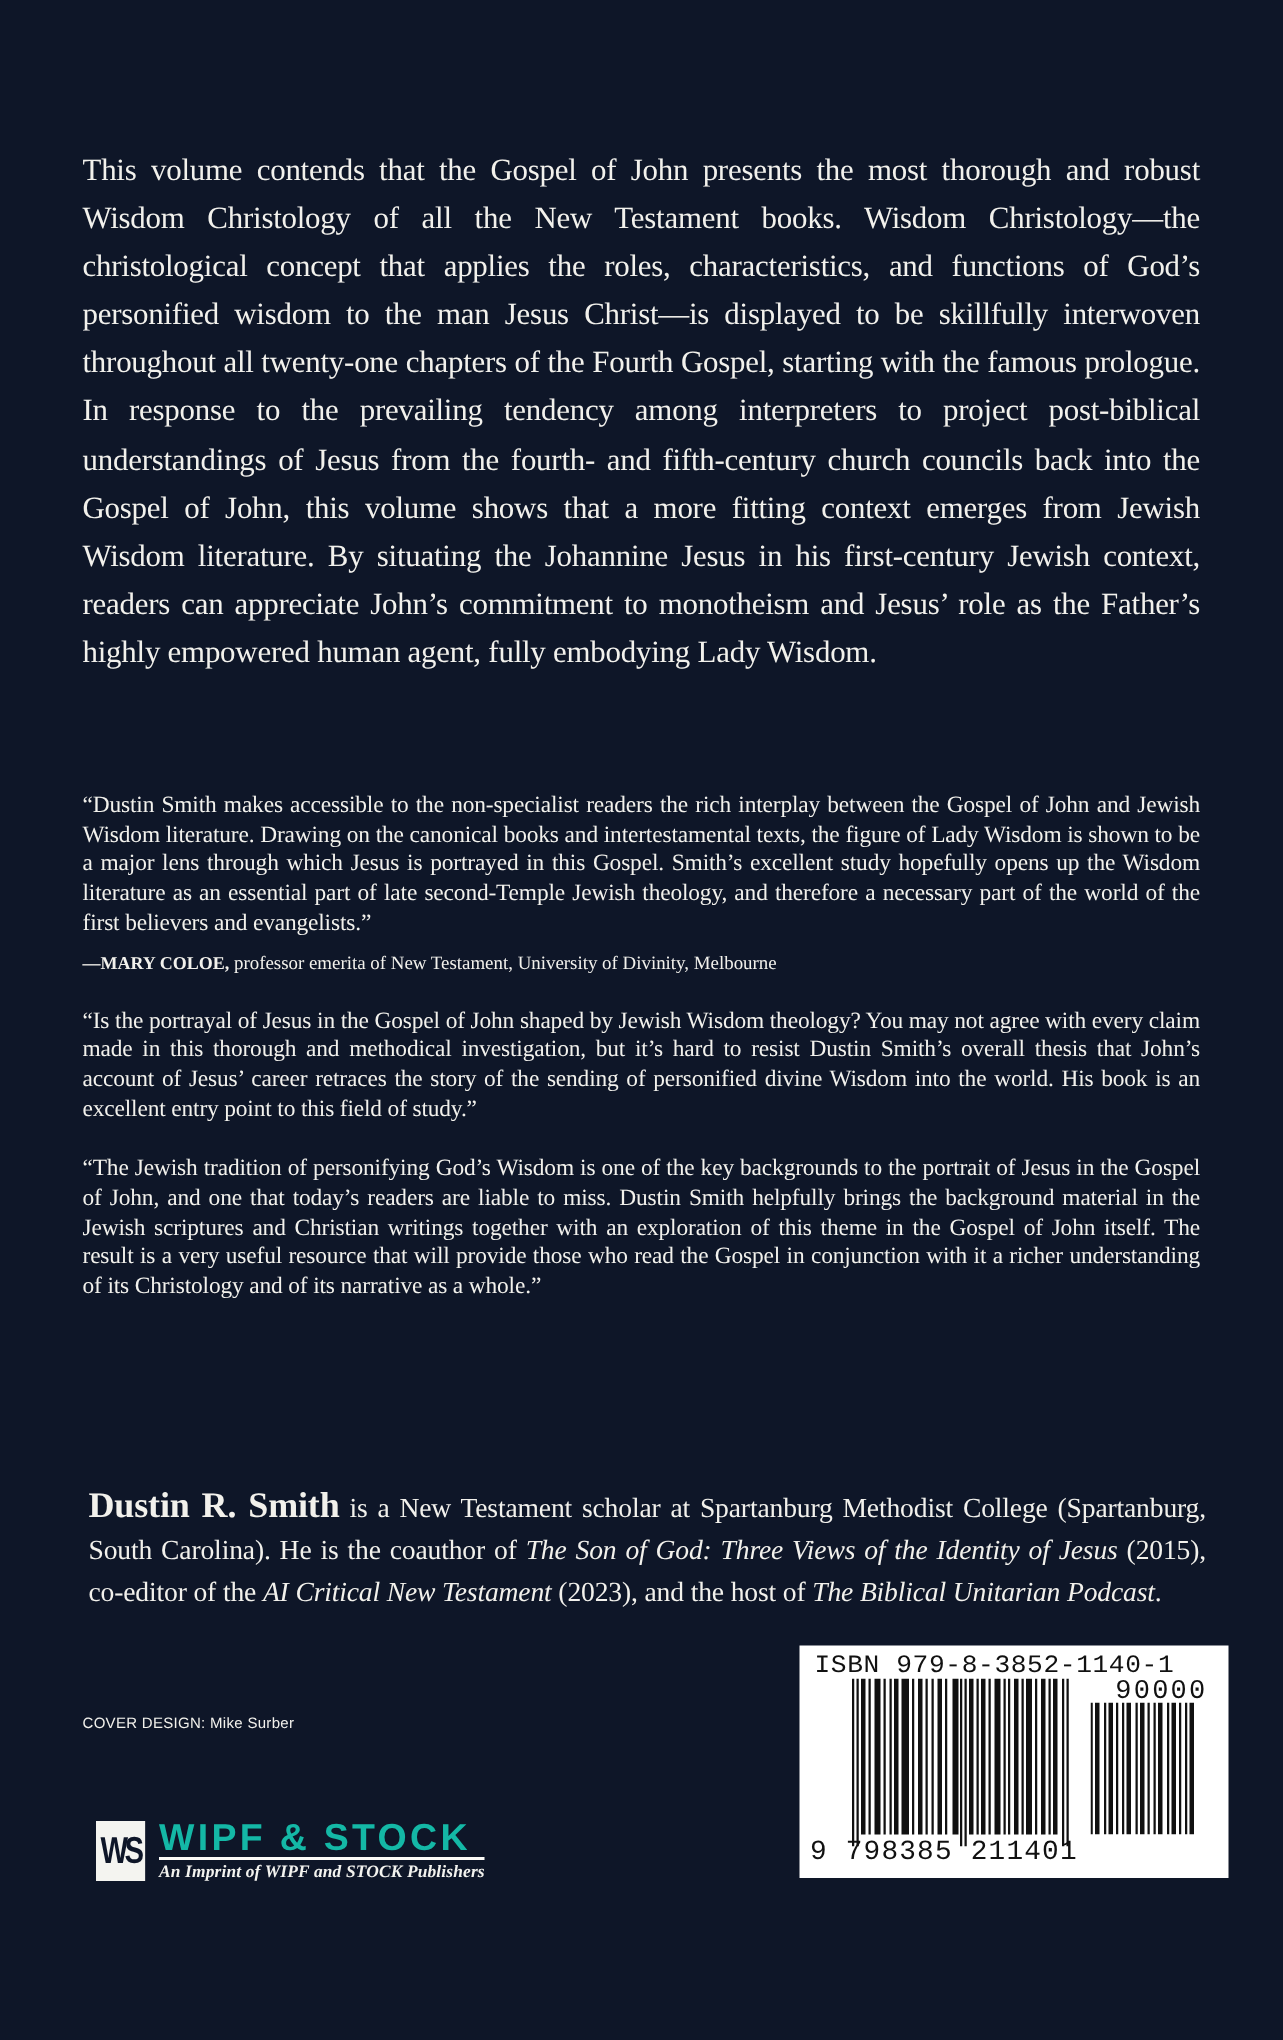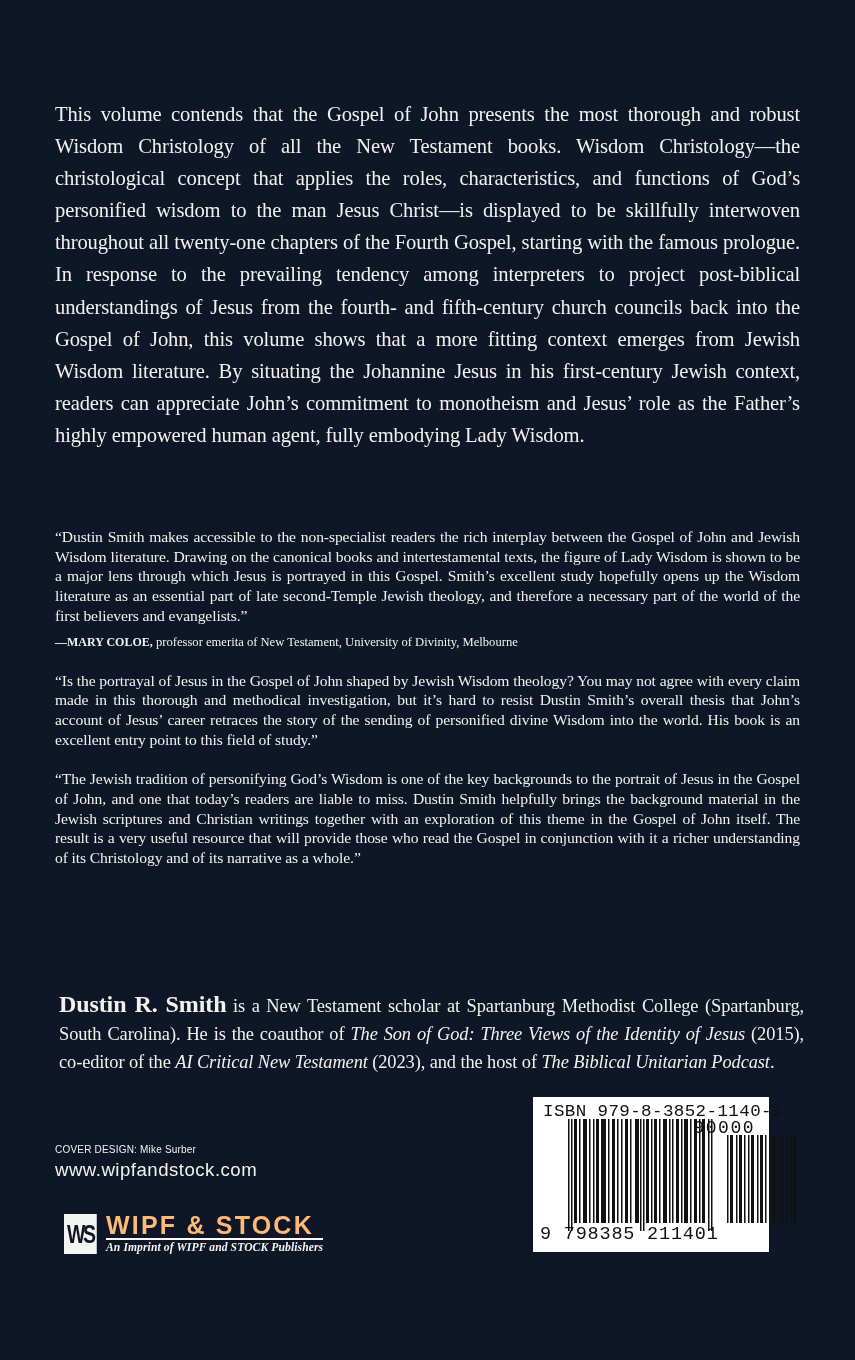--- a/index.html
+++ b/index.html
@@ -52,30 +52,30 @@
     display:flex; align-items:center; justify-content:center;
     font-family:"Liberation Sans Narrow","Liberation Sans",sans-serif;
     font-weight:bold; font-size:25px; letter-spacing:-3px;
     transform:scaleX(0.78); transform-origin:left center;
     margin-right:-2px;
   }
   .ws-text { display:flex; flex-direction:column; margin-left:2px; }
   .ws-name {
     font-family:"Liberation Sans","DejaVu Sans",sans-serif;
     font-weight:bold; font-size:25px; letter-spacing:2.2px; line-height:24px;
-    color:#fdba74; border-bottom:2px solid #fbfbf8; padding-bottom:1px;
+    color:#14b8a6; border-bottom:2px solid #fbfbf8; padding-bottom:1px;
   }
   .ws-imprint {
     font-family:"Liberation Serif","DejaVu Serif",serif;
     font-style:italic; font-weight:bold; font-size:11.6px; line-height:15px;
     color:#f3f3ef; letter-spacing:0.1px;
   }
   .barcode-box {
-    position:absolute; left:533px; top:1097px; width:216px; height:155px;
-    background:#ffffff; color:#111;padding-left:20px;
+    position:absolute; left:533px; top:1097px; width:286px; height:155px;
+    background:#ffffff; color:#111;
   }
   .isbn-label {
     position:absolute; left:10px; top:5px; width:250px;
     font-family:"Liberation Mono","DejaVu Sans Mono",monospace;
     font-size:17.5px; line-height:18px; letter-spacing:0.4px;
     transform:scaleY(0.95);
   }
   .price-code {
     position:absolute; right:14px; top:22px;
     font-family:"Liberation Mono","DejaVu Sans Mono",monospace;
@@ -110,21 +110,20 @@
     </div>
     <div class="endorsement">
       <p class="quote">“The Jewish tradition of personifying God’s Wisdom is one of the key backgrounds to the portrait of Jesus in the Gospel of John, and one that today’s readers are liable to miss. Dustin Smith helpfully brings the background material in the Jewish scriptures and Christian writings together with an exploration of this theme in the Gospel of John itself. The result is a very useful resource that will provide those who read the Gospel in conjunction with it a richer understanding of its Christology and of its narrative as a whole.”</p>
     </div>
   </div>
 
   <p class="bio"><span class="author">Dustin R. Smith</span><span> is a New Testament scholar at Spartanburg Methodist College (Spartanburg, South Carolina). He is the coauthor of </span><em>The Son of God: Three Views of the Identity of Jesus</em><span> (2015), co-editor of the </span><em>AI Critical New Testament</em><span> (2023), and the host of </span><em>The Biblical Unitarian Podcast</em><span>.</span></p>
 
   <div class="credits">
     <div class="credit-line">COVER DESIGN: Mike Surber</div>
-    <div class="website">www.wipfandstock.com</div>
   </div>
 
   <div class="publisher-logo">
     <div class="ws-mark">WS</div>
     <div class="ws-text">
       <div class="ws-name">WIPF &amp; STOCK</div>
       <div class="ws-imprint">An Imprint of WIPF and STOCK Publishers</div>
     </div>
   </div>
 

